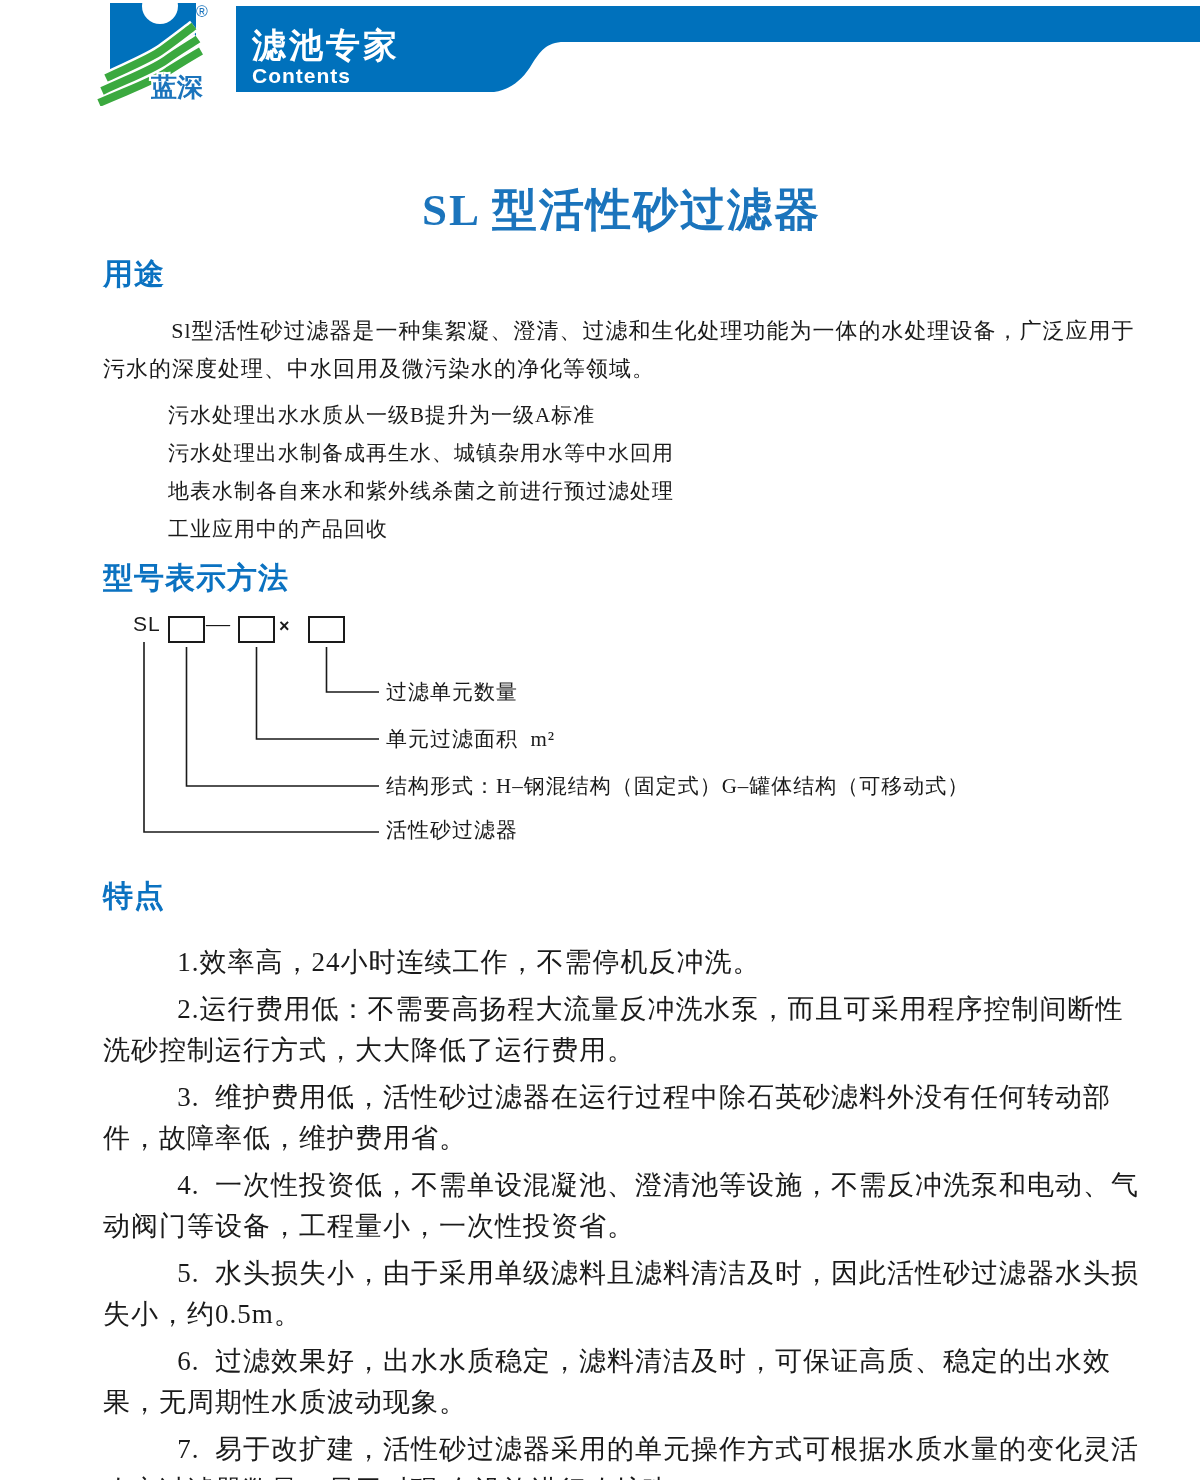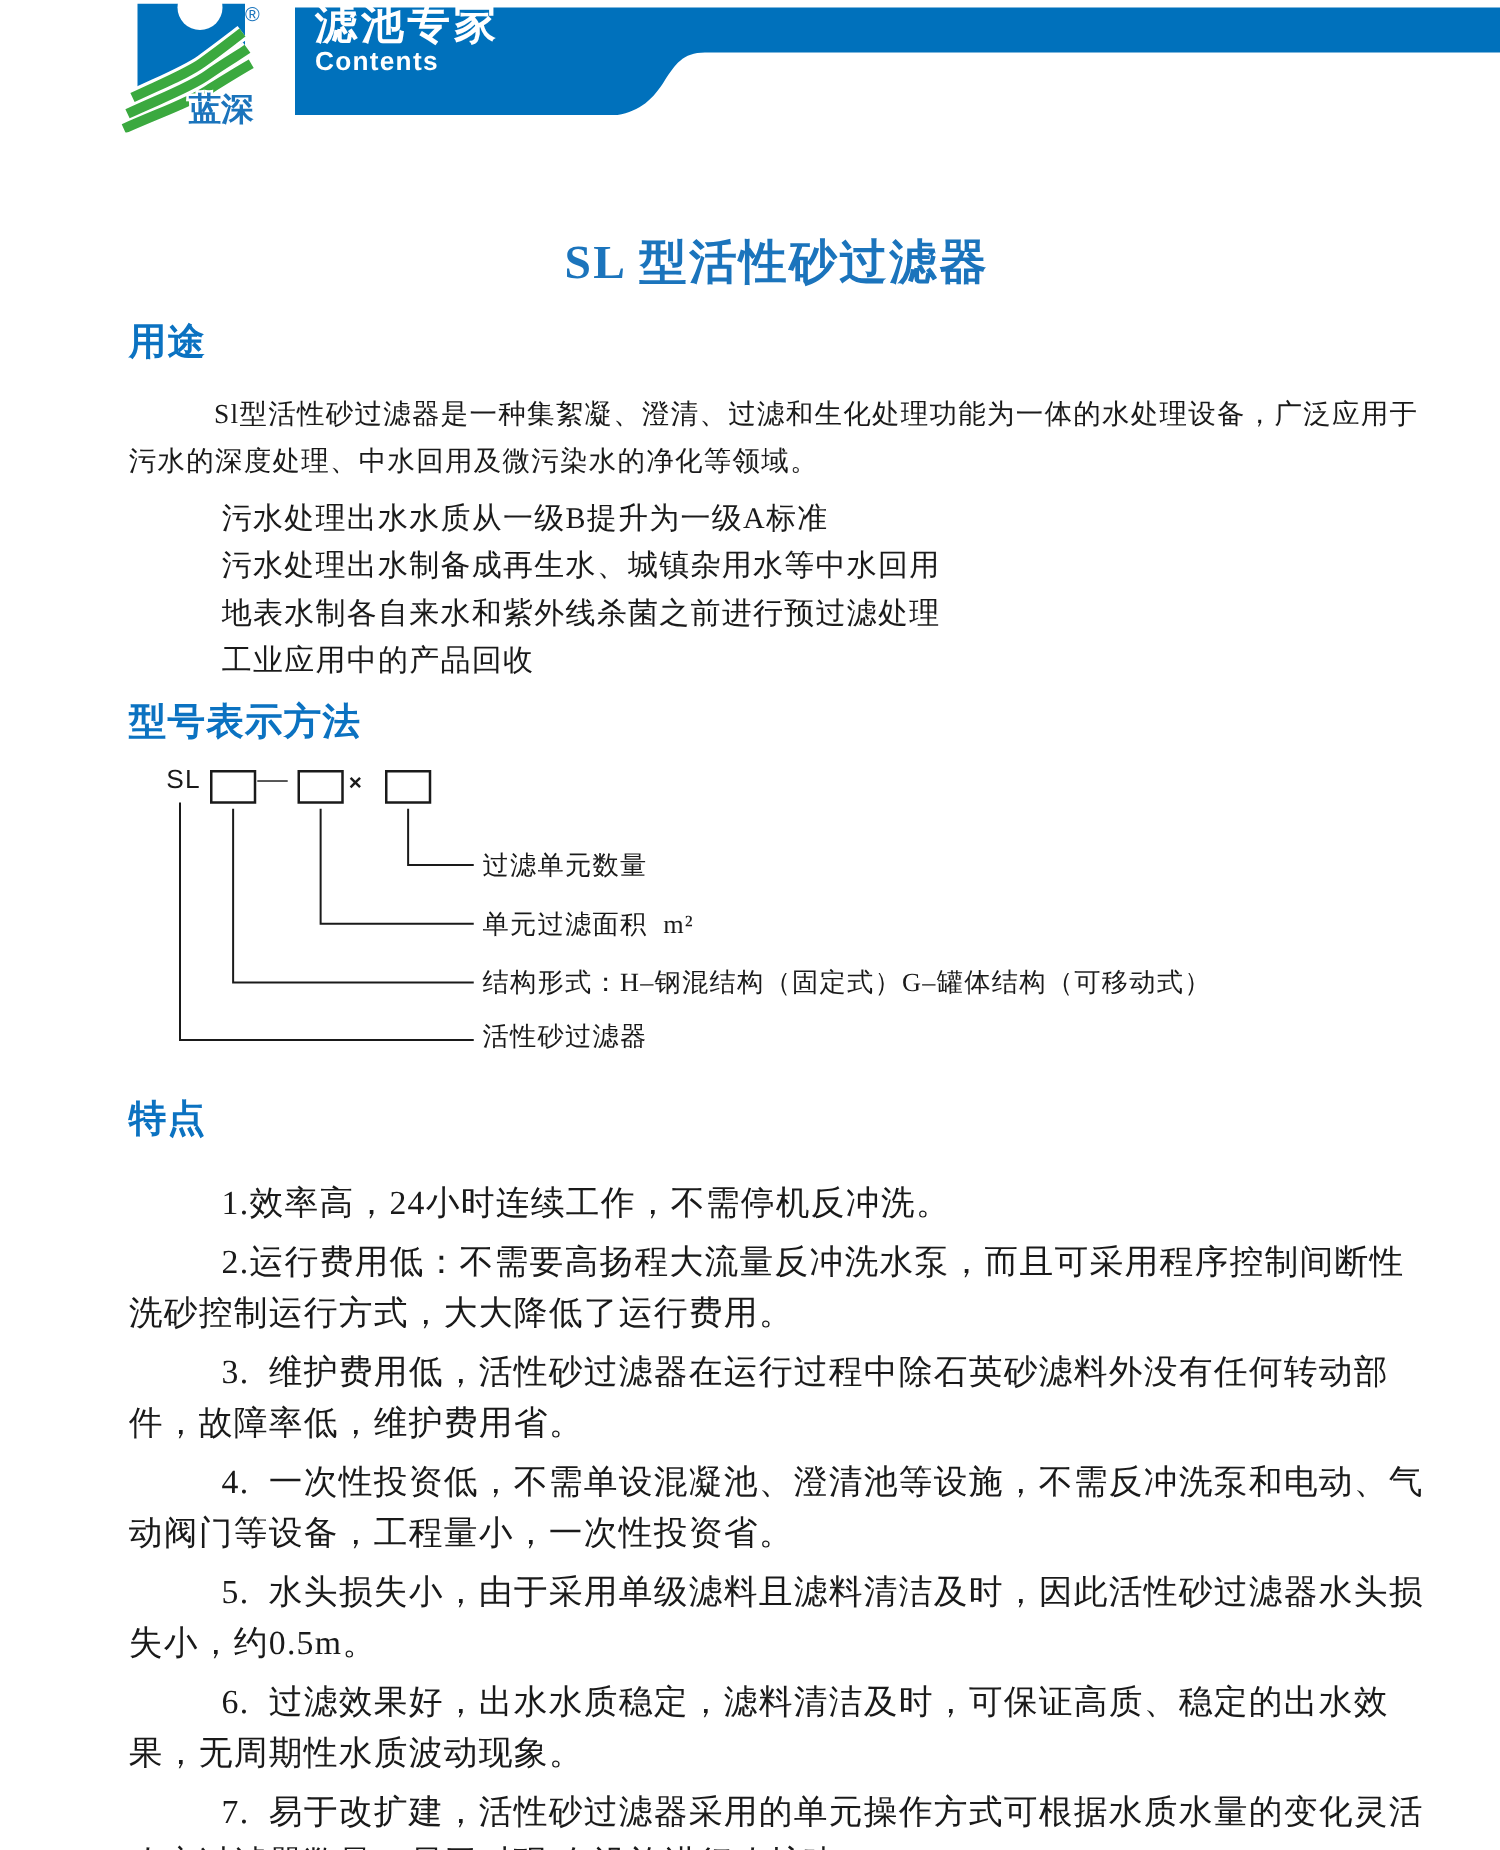--- a/index.html
+++ b/index.html
@@ -8,31 +8,31 @@
     height: 1480px;
     background: #ffffff;
     font-family: "Liberation Serif", "DejaVu Serif", serif;
     color: #1a1a1a;
     overflow: hidden;
     position: relative;
   }
   
   .header { position: absolute; top: 0; left: 0; width: 1200px; height: 104px; }
   .banner-svg { position: absolute; top: 0; left: 0; }
-  .banner-text { position: absolute; left: 252px; top: 0; color: #ffffff;
+  .banner-text { position: absolute; left: 252px; top: 26px; color: #ffffff;
     font-family: "Liberation Sans", "DejaVu Sans", sans-serif; }
   .banner-title { font-size: 34px; font-weight: bold; letter-spacing: 3px; line-height: 38px; }
   .banner-subtitle { font-size: 21px; font-weight: bold; letter-spacing: 1px; line-height: 24px; }
   .logo-svg { position: absolute; left: 96px; top: 0; }
   
   .main { position: absolute; top: 104px; left: 0; width: 1200px; padding: 0 60px 0 103px; }
   .page-title {
     margin-top: 82px;
     text-align: center;
-    font-size: 38px;
+    font-size: 45px;
     font-weight: bold;
     color: #1B74BC;
     letter-spacing: 2px;
     line-height: 48px;
   }
   h2.sec-heading {
     font-family: "Liberation Sans", "DejaVu Sans", sans-serif;
     font-size: 30px;
     font-weight: bold;
     color: #0B72C1;
@@ -43,21 +43,21 @@
   .usage-intro {
     margin-top: 20px;
     font-size: 22px;
     line-height: 38px;
     letter-spacing: 1px;
     text-indent: 3.1em;
     white-space: pre-wrap;
   }
   .usage-list { margin-top: 8px; }
   .usage-item {
-    font-size: 24px;
+    font-size: 21px;
     line-height: 38px;
     letter-spacing: 1px;
     text-indent: 3.1em;
     white-space: pre-wrap;
   }
   .model-heading { margin-top: 12px; }
   
   .model-diagram { position: relative; margin-top: 6px; height: 250px; }
   .md-prefix {
     position: absolute; left: 30px; top: 10px;

